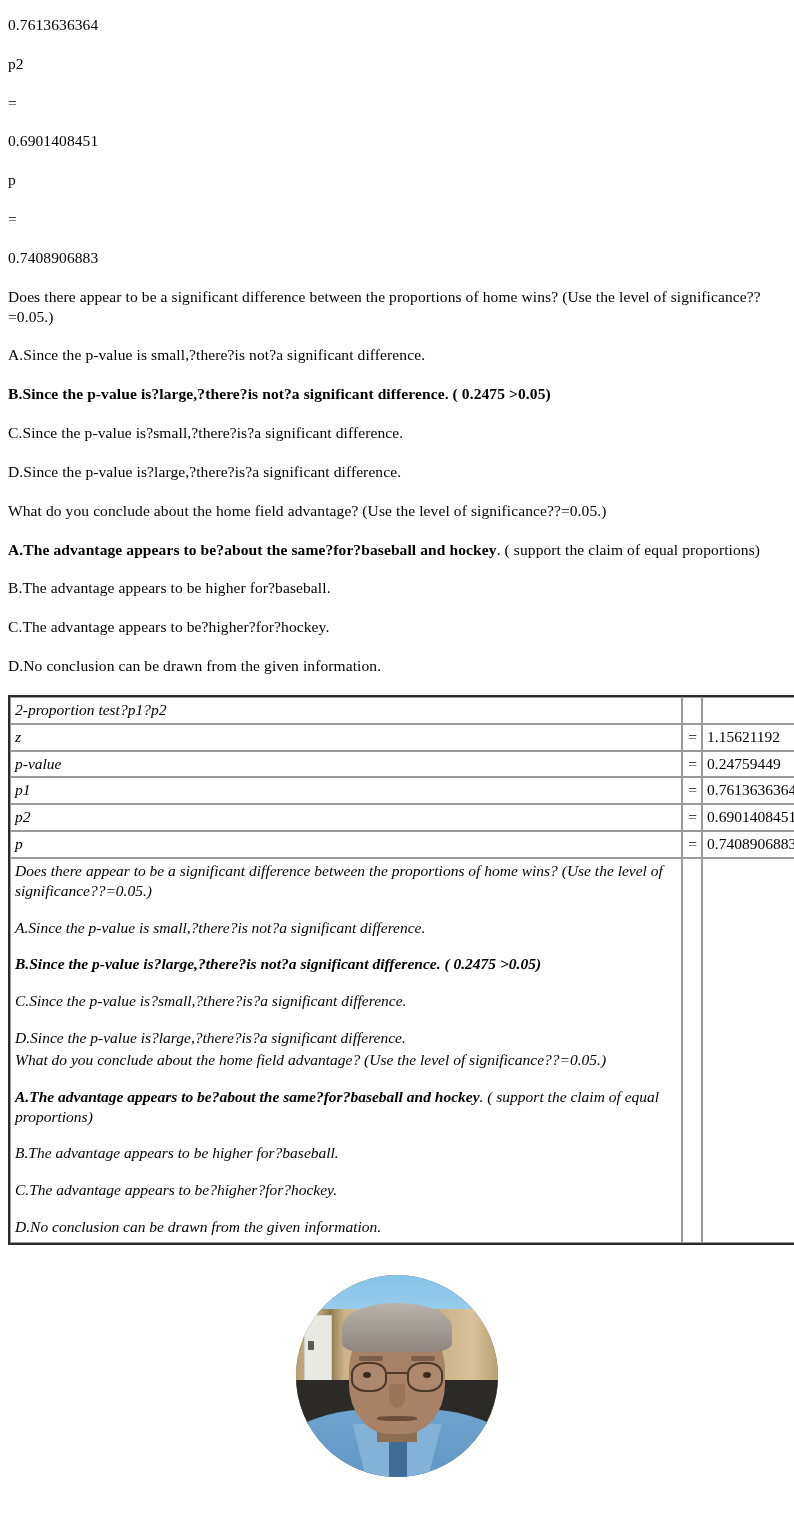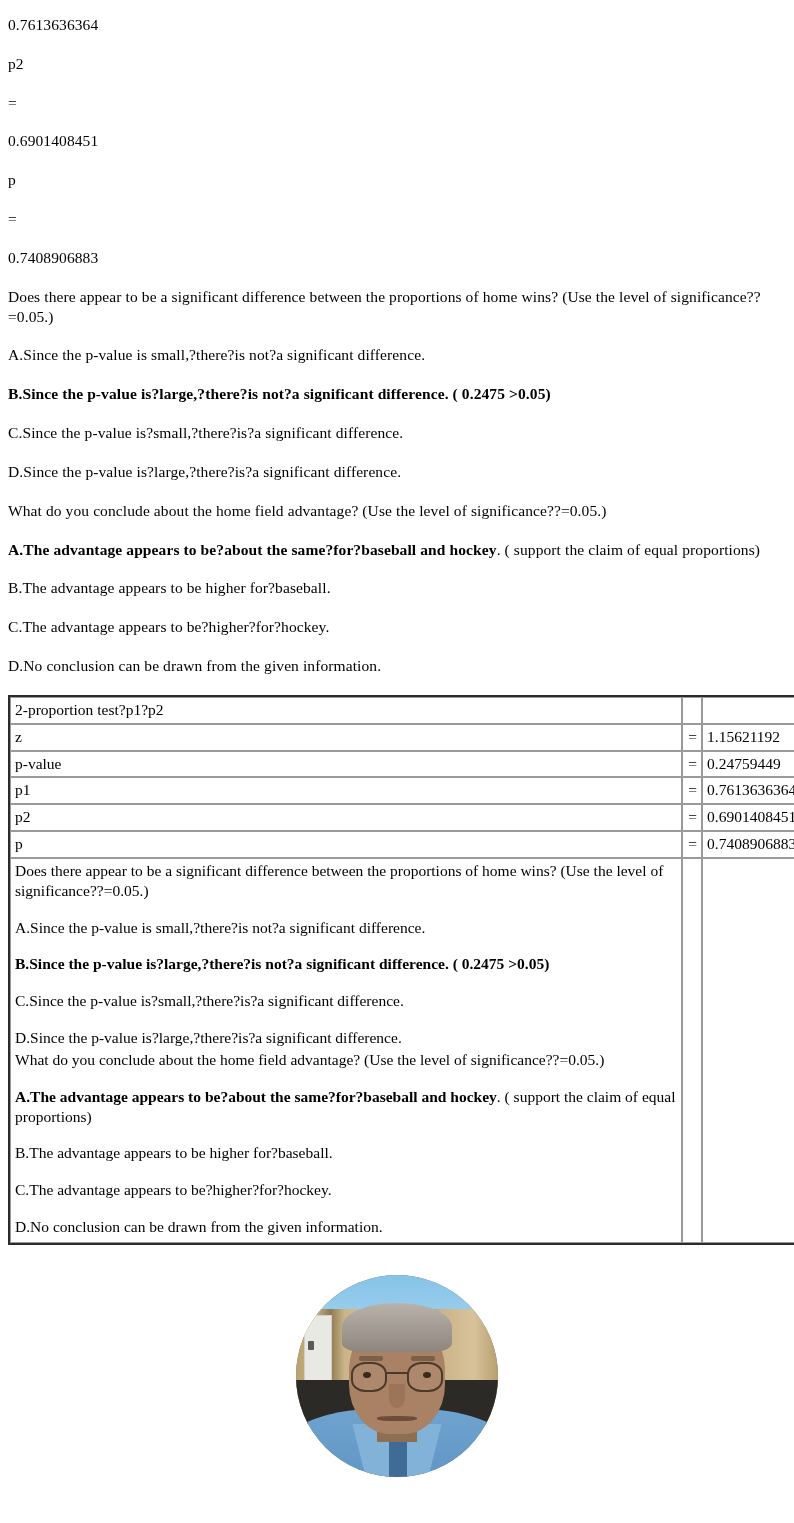--- a/index.html
+++ b/index.html
@@ -52,21 +52,21 @@
   }
   table.calc td {
     vertical-align: top;
     font-size: 15.5px;
     line-height: 1.28;
     padding: 2px 3px 3px 4px;
     border: 1px solid #9a9a9a;
     background: #ffffff;
     word-wrap: break-word;
   }
-  td.c-label   { width: 663px; }
+  td.c-label   { width: 663px; font-style: italic; }
   td.c-eq      { width: 11px; text-align: center; padding-left: 1px; padding-right: 1px; }
   td.c-val     { width: 95px; }
   td.blank-cell { border: 1px solid #ffffff; background: #ffffff; }
 
   tr.row-head td.c-label { }
   td.bigcell p {
     margin: 0 0 17px 0;
     font-size: 15.5px;
     line-height: 1.28;
   }

